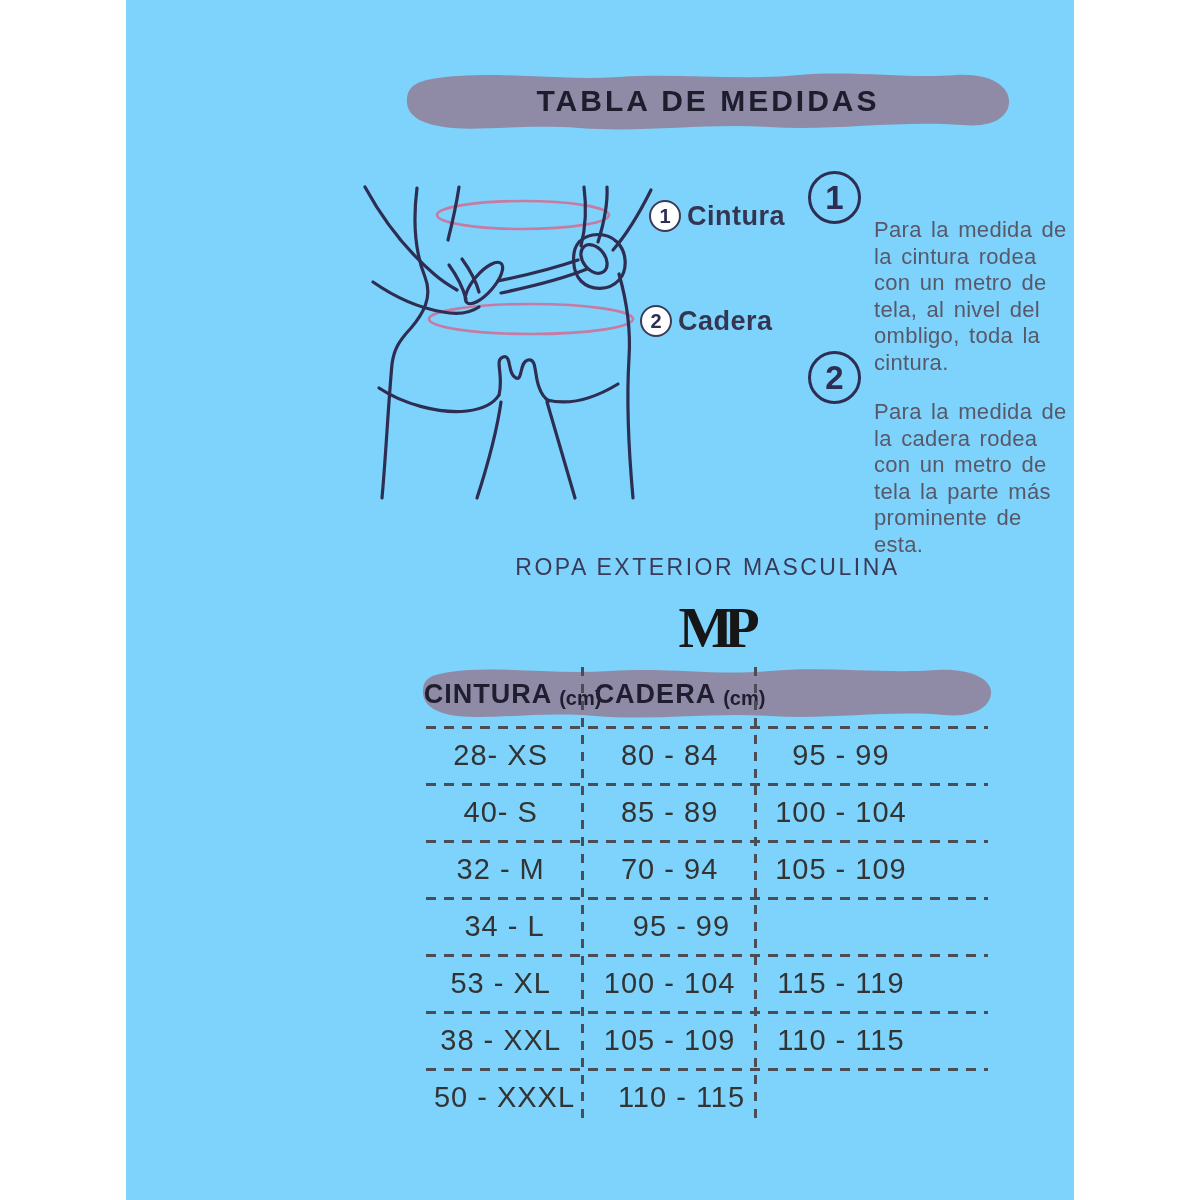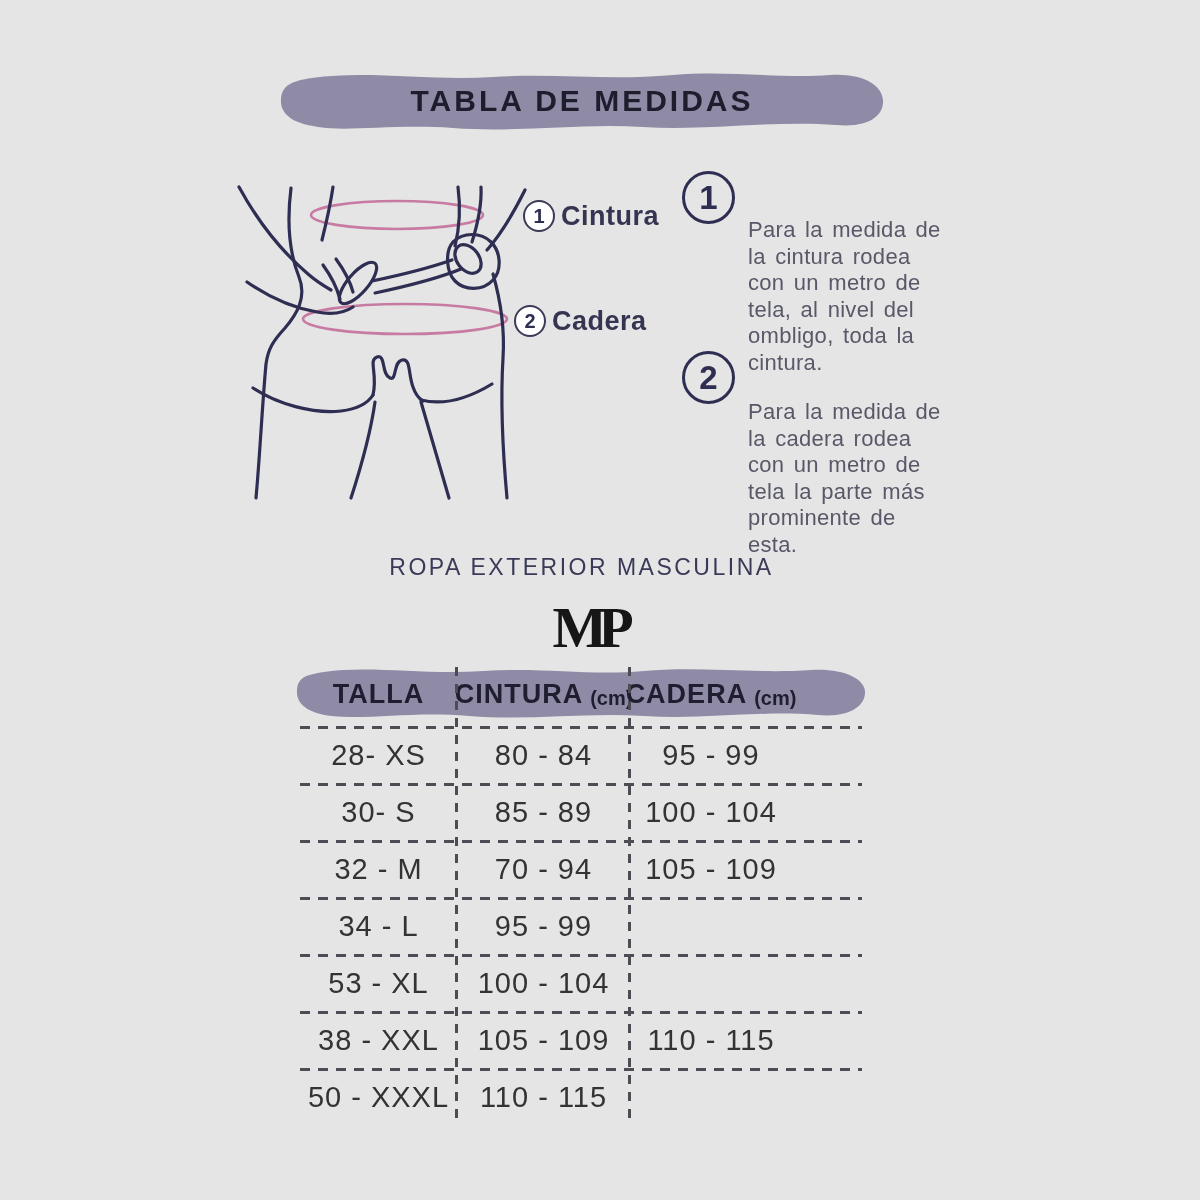--- a/index.html
+++ b/index.html
@@ -1,17 +1,17 @@
 <!DOCTYPE html>
 <html><head>
 <meta charset="utf-8">
 <style>
   html,body{margin:0;padding:0;background:#ffffff;}
   .canvas{
-    position:relative;width:1200px;height:1200px;margin:0 auto;background:#e5e5e5;overflow:hidden;
+    position:relative;width:948px;height:1200px;margin:0 auto;background:#7dd3fc;overflow:hidden;
     font-family:"Liberation Sans","DejaVu Sans",sans-serif;
   }
   
   .banner{position:absolute;left:278px;top:68px;width:608px;height:66px;}
   .banner svg{position:absolute;left:0;top:0;width:100%;height:100%;}
   .banner-title{
     position:absolute;left:0;top:0;width:100%;height:100%;
     display:flex;align-items:center;justify-content:center;
     font-size:30px;font-weight:700;letter-spacing:3px;color:#1d1d2e;
   }
@@ -56,21 +56,21 @@
   .thead{position:absolute;left:-6px;top:0;width:574px;height:62px;}
   .thead svg{position:absolute;left:0;top:0;width:100%;height:100%;}
   .header-cells{position:absolute;left:6px;top:2px;width:562px;height:58px;display:flex;}
   .hcell{display:flex;align-items:center;justify-content:center;
     font-size:27px;font-weight:700;color:#1e1e30;letter-spacing:1px;}
   .hunit{font-size:20px;font-weight:700;margin-left:7px;padding-top:8px;letter-spacing:0;}
   .col1{width:157px;}
   .col2{width:173px;}
   .col3{width:232px;box-sizing:border-box;padding-right:70px;}
   .tbody{position:absolute;left:0;top:64px;width:562px;}
-  .trow{position:relative;display:flex;height:57px;align-items:center;}
+  .trow{position:relative;display:flex;height:57px;align-items:center;gap:12px;}
   .trow::before{
     content:"";position:absolute;left:0;top:-1px;width:100%;height:3px;
     background:repeating-linear-gradient(90deg,#4c4c55 0 10px,transparent 10px 18px);
   }
   .tcell{display:flex;align-items:center;justify-content:center;
     font-size:29px;font-weight:400;color:#333333;letter-spacing:1px;}
   .vline{
     position:absolute;top:4px;width:3px;height:458px;
     background:repeating-linear-gradient(180deg,#4c4c55 0 9px,transparent 9px 17px);
   }
@@ -153,57 +153,55 @@
 
   <div class="section-title">ROPA EXTERIOR MASCULINA</div>
   <div class="brand-logo">MP</div>
 
   <div class="size-table">
     <div class="thead">
       <svg viewBox="0 0 574 62" preserveAspectRatio="none">
         <path fill="#8F8BA6" d="M 30 9 C 75 2, 130 12, 190 8 C 250 4, 295 13, 350 8 C 405 3, 462 11, 517 7 C 548 5, 570 15, 571 28 C 572 42, 557 55, 524 52 C 467 47, 410 57, 350 53 C 290 49, 235 58, 175 53 C 120 48, 75 57, 38 53 C 12 50, 2 40, 3 27 C 4 14, 12 12, 30 9 Z"></path>
       </svg>
       <div class="header-cells">
-        <div class="hcell col1">
-          <span>TALLA</span>
-        </div>
         <div class="hcell col2">
           <span>CINTURA</span>
           <span class="hunit">(cm)</span>
         </div>
         <div class="hcell col3">
           <span>CADERA</span>
           <span class="hunit">(cm)</span>
         </div>
       </div>
     </div>
 
     <div class="tbody">
       <div class="trow">
         <div class="tcell col1">28- XS</div>
         <div class="tcell col2">80 - 84</div>
         <div class="tcell col3">95 - 99</div>
       </div>
       <div class="trow">
-        <div class="tcell col1">30- S</div>
+        <div class="tcell col1">40- S</div>
         <div class="tcell col2">85 - 89</div>
         <div class="tcell col3">100 - 104</div>
       </div>
       <div class="trow">
         <div class="tcell col1">32 - M</div>
         <div class="tcell col2">70 - 94</div>
         <div class="tcell col3">105 - 109</div>
       </div>
       <div class="trow">
         <div class="tcell col1">34 - L</div>
         <div class="tcell col2">95 - 99</div>
       </div>
       <div class="trow">
         <div class="tcell col1">53 - XL</div>
         <div class="tcell col2">100 - 104</div>
+        <div class="tcell col3">115 - 119</div>
       </div>
       <div class="trow">
         <div class="tcell col1">38 - XXL</div>
         <div class="tcell col2">105 - 109</div>
         <div class="tcell col3">110 - 115</div>
       </div>
       <div class="trow">
         <div class="tcell col1">50 - XXXL</div>
         <div class="tcell col2">110 - 115</div>
       </div>

